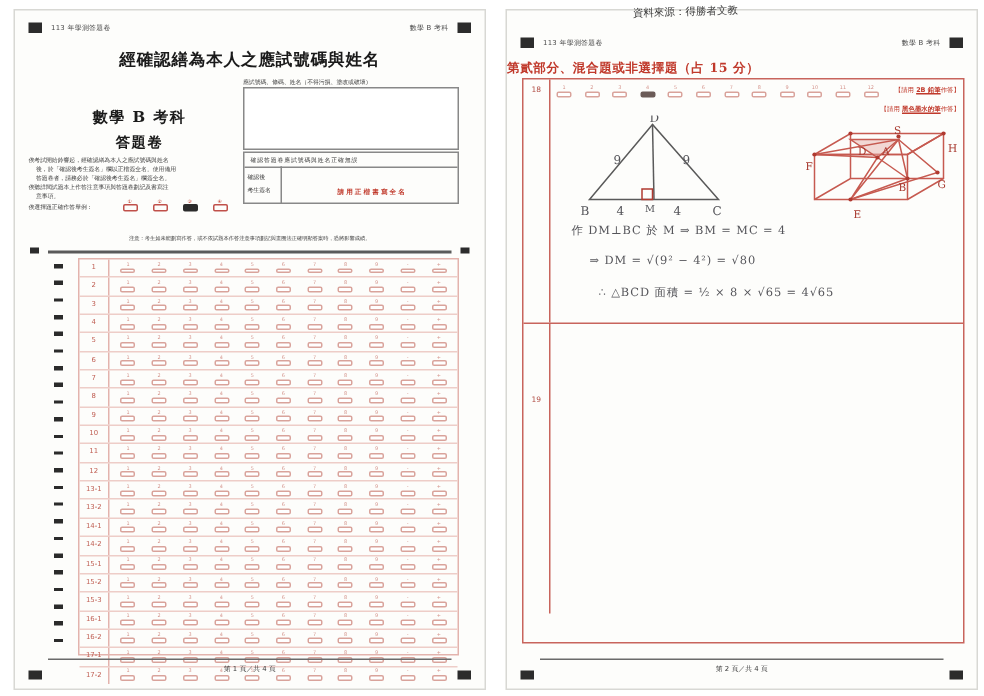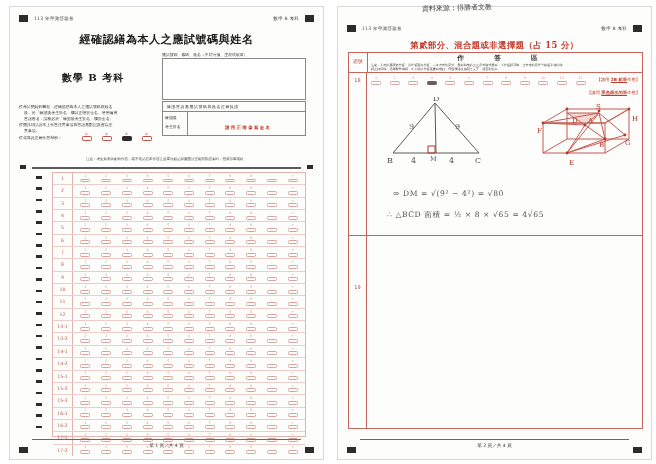--- a/index.html
+++ b/index.html
@@ -25,21 +25,21 @@
   
   .idbox-cap{position:absolute;font-size:3.9px;color:#3a3a3a;white-space:nowrap;}
   .idbox{position:absolute;border:1px solid #888;background:#fff;}
   .cfm-tblcap{position:absolute;font-size:3.9px;color:#333;white-space:nowrap;letter-spacing:.6px;}
   .cfm-tbl{position:absolute;border:1px solid #888;}
   .cfm-l{position:absolute;left:0;top:0;width:24px;height:100%;border-right:1px solid #888;}
   .cfm-l span{position:absolute;left:2px;font-size:3.9px;color:#333;white-space:nowrap;}
   .cfm-sign{position:absolute;font-size:4.4px;color:#c0392b;font-weight:bold;letter-spacing:1.4px;white-space:nowrap;}
 
   
-  .part-ban{position:absolute;left:0;right:0;text-align:center;font-size:9px;font-weight:bold;color:#c0392b;letter-spacing:.4px;font-family:"DejaVu Serif","Liberation Serif",serif;}
+  .part-ban{position:absolute;left:0;right:0;font-size:9px;font-weight:bold;color:#c0392b;letter-spacing:.4px;font-family:"DejaVu Serif","Liberation Serif",serif;}
   .part-note{position:absolute;left:0;right:0;text-align:center;font-size:3.5px;color:#444;white-space:nowrap;}
 
   .hrule{position:absolute;height:2px;background:#5a5a5a;}
 
   
   .grid{position:absolute;border:1px solid #e3b3ad;}
   .grow{position:relative;display:flex;align-items:center;border-bottom:1px solid #eecdc8;height:11.35px;}
   .grow:last-child{border-bottom:none;}
   .gnum{width:19px;flex:0 0 19px;text-align:center;font-size:4.6px;color:#c06055;border-right:1px solid #e3b3ad;line-height:11.35px;height:100%;}
   .gcells{flex:1;display:flex;justify-content:space-around;align-items:center;height:100%;padding:0 2px;}
@@ -83,20 +83,21 @@
 <div class="scan" id="page-left">
   <div class="inner">
 
     <div class="tick" style="left:9px;top:8px;"></div>
     <div class="tick" style="right:9px;top:8px;"></div>
     <div class="hdr-slug" style="left:24px;top:9px;">113 年學測答題卷</div>
     <div class="hdr-slug" style="right:24px;top:9px;">數學 B 考科</div>
 
     <div class="t-org" style="top:25px;">經確認繕為本人之應試號碼與姓名</div>
     <div class="t-sub" style="top:64px;">數學 B 考科</div>
+    <div class="t-sheet" style="top:82px;">答題卷</div>
 
     <div class="idbox-cap" style="left:152px;top:45px;">應試號碼、條碼、姓名（不得污損、塗改或破壞）</div>
     <div class="idbox" style="left:152px;top:51px;width:142px;height:40px;"></div>
 
     <div class="cfm-tblcap" style="left:157px;top:97px;">確認答題卷應試號碼與姓名正確無誤</div>
     <div class="cfm-tbl" style="left:152px;top:94px;width:142px;height:33px;">
       <div class="cfm-l" style="top:9px;height:24px;border-top:1px solid #888;">
         <span style="top:3px;">確認後</span>
         <span style="top:12px;">考生簽名</span>
       </div>
@@ -1304,28 +1305,20 @@
     <div class="hw-top" style="left:84px;top:-4px;">資料來源：得勝者文教</div>
 
     <div class="tick" style="left:9px;top:18px;"></div>
     <div class="tick" style="right:9px;top:18px;"></div>
     <div class="hdr-slug" style="left:24px;top:19px;">113 年學測答題卷</div>
     <div class="hdr-slug" style="right:24px;top:19px;">數學 B 考科</div>
 
     <div class="part-ban" style="top:33px;font-size:8.4px;">第貳部分、混合題或非選擇題（占 15 分）</div>
 
     <div class="rtbl" style="left:10px;top:45px;width:293px;height:375px;">
-      <div class="rtbl-hdr">
-        <div class="qcol">
-          <div class="qcol-lbl">題號</div>
-        </div>
-        <div class="ans-title">作 答 區</div>
-        <div class="ans-note">注意：1.應試選題號作答，於作答區內作答。二年方式規定外，書寫時務必正正反式格式書寫，不作答請清晰，否未依規定作等級答案欄公時</div>
-        <div class="ans-note" style="top:13.5px;">請正評閱時，恐將影響成績。4.不得於作答區畫寫或註，僅區塊繕改無關之文字，違害則視其。</div>
-      </div>
 
       <div class="qrow" style="height:162px;">
         <div class="qnum">18</div>
         <div class="qbody">
           <div class="penhint" style="top:4px;">
             <span>【請用 </span><s>2B 鉛筆</s><span>作答】</span>
           </div>
           <div class="rbub-row" id="q18-bubbles">
               <div class="bub">
                 <i>1</i>
@@ -1423,22 +1416,23 @@
               <text x="35" y="28">D</text>
               <text x="51" y="28">A</text>
               <text x="95" y="26">H</text>
               <text x="0" y="38">F</text>
               <text x="62" y="52">B</text>
               <text x="88" y="50">G</text>
               <text x="32" y="70">E</text>
             </g>
           </svg>
 
+          <div class="hw" style="left:14px;top:96px;font-size:7.6px;letter-spacing:.6px;">作 DM⊥BC 於 M ⇒ BM = MC = 4</div>
           <div class="hw" style="left:26px;top:116px;font-size:7.6px;letter-spacing:.6px;">⇒ DM = √(9² − 4²) = √80</div>
-          <div class="hw" style="left:20px;top:137px;font-size:7.6px;letter-spacing:.6px;">∴ △BCD 面積 = ½ × 8 × √65 = 4√65</div>
+          <div class="hw" style="left:32px;top:137px;font-size:7.6px;letter-spacing:.6px;">∴ △BCD 面積 = ½ × 8 × √65 = 4√65</div>
         </div>
       </div>
 
       <div class="qrow" style="height:193px;">
         <div class="qnum" style="padding-top:48px;">19</div>
         <div class="qbody"></div>
       </div>
     </div>
 
     <div class="footline" style="left:22px;top:432px;width:269px;"></div>

